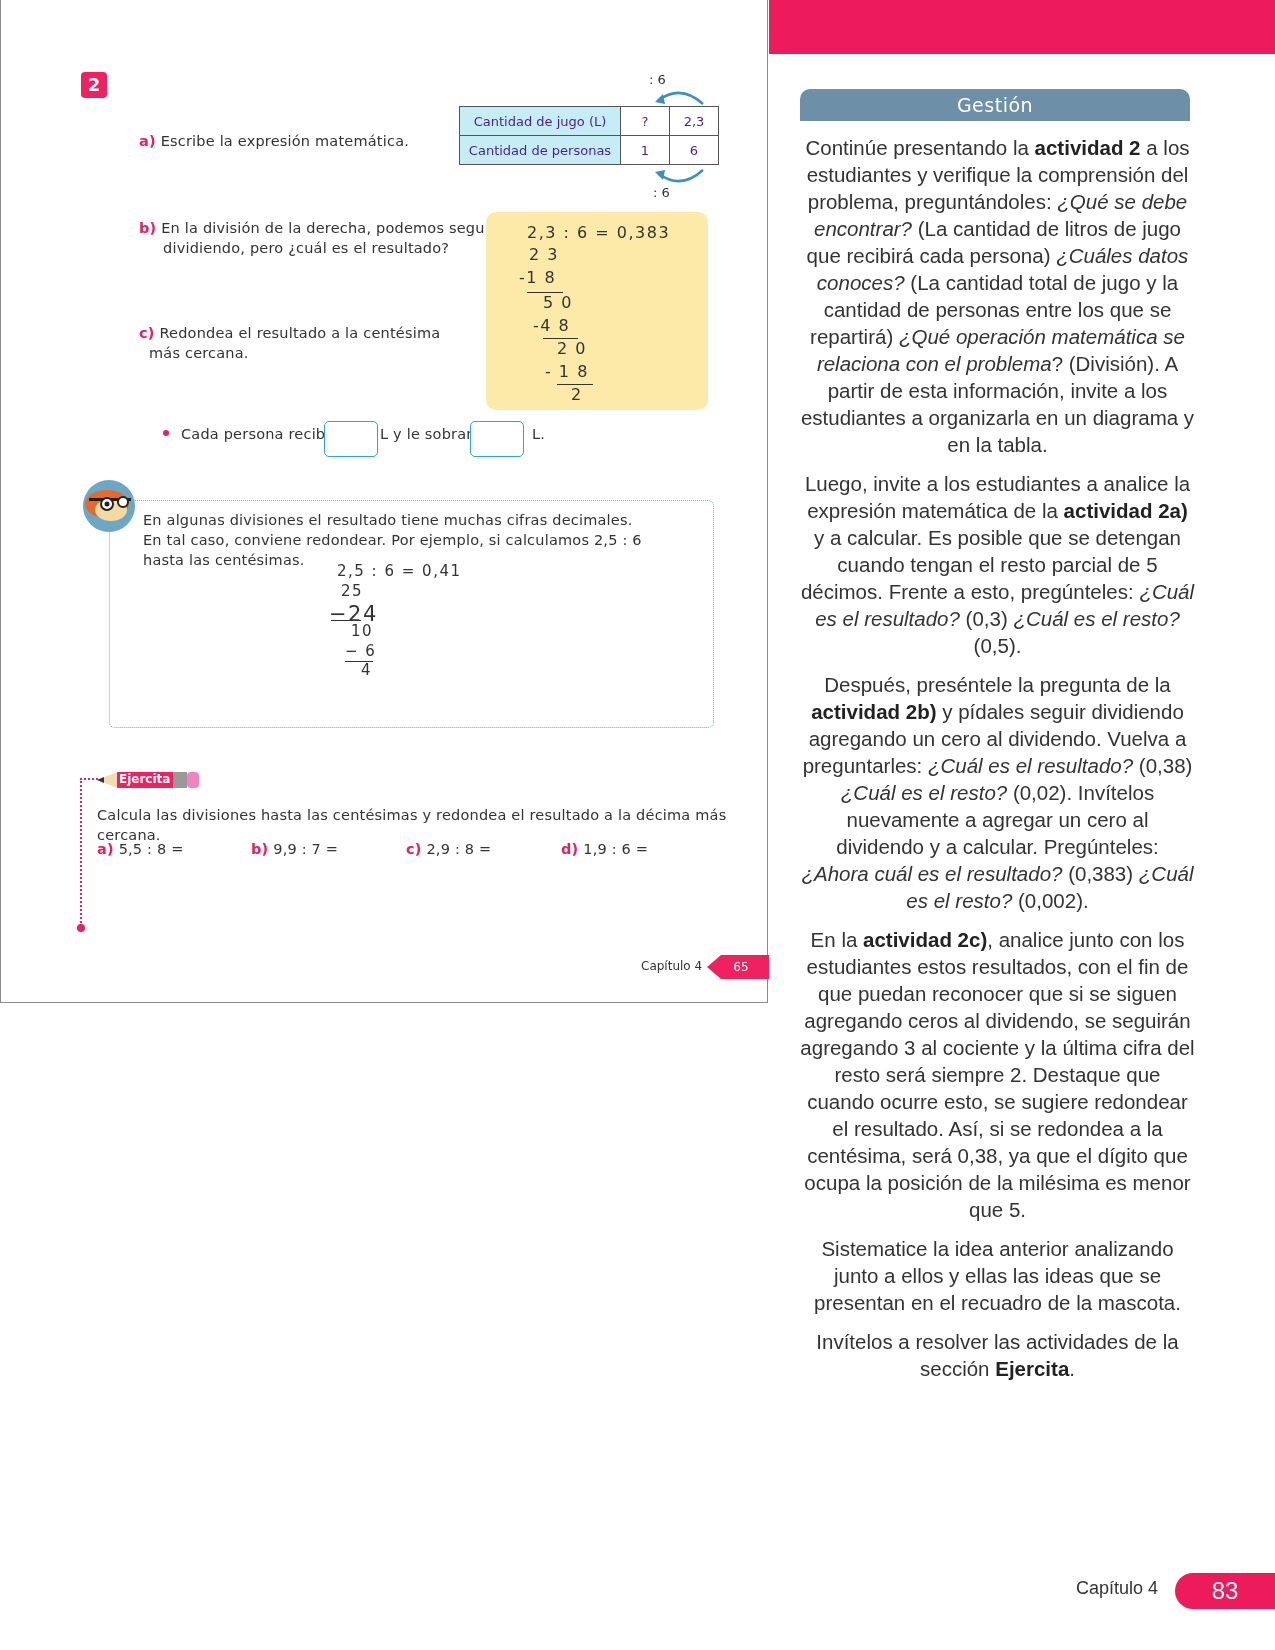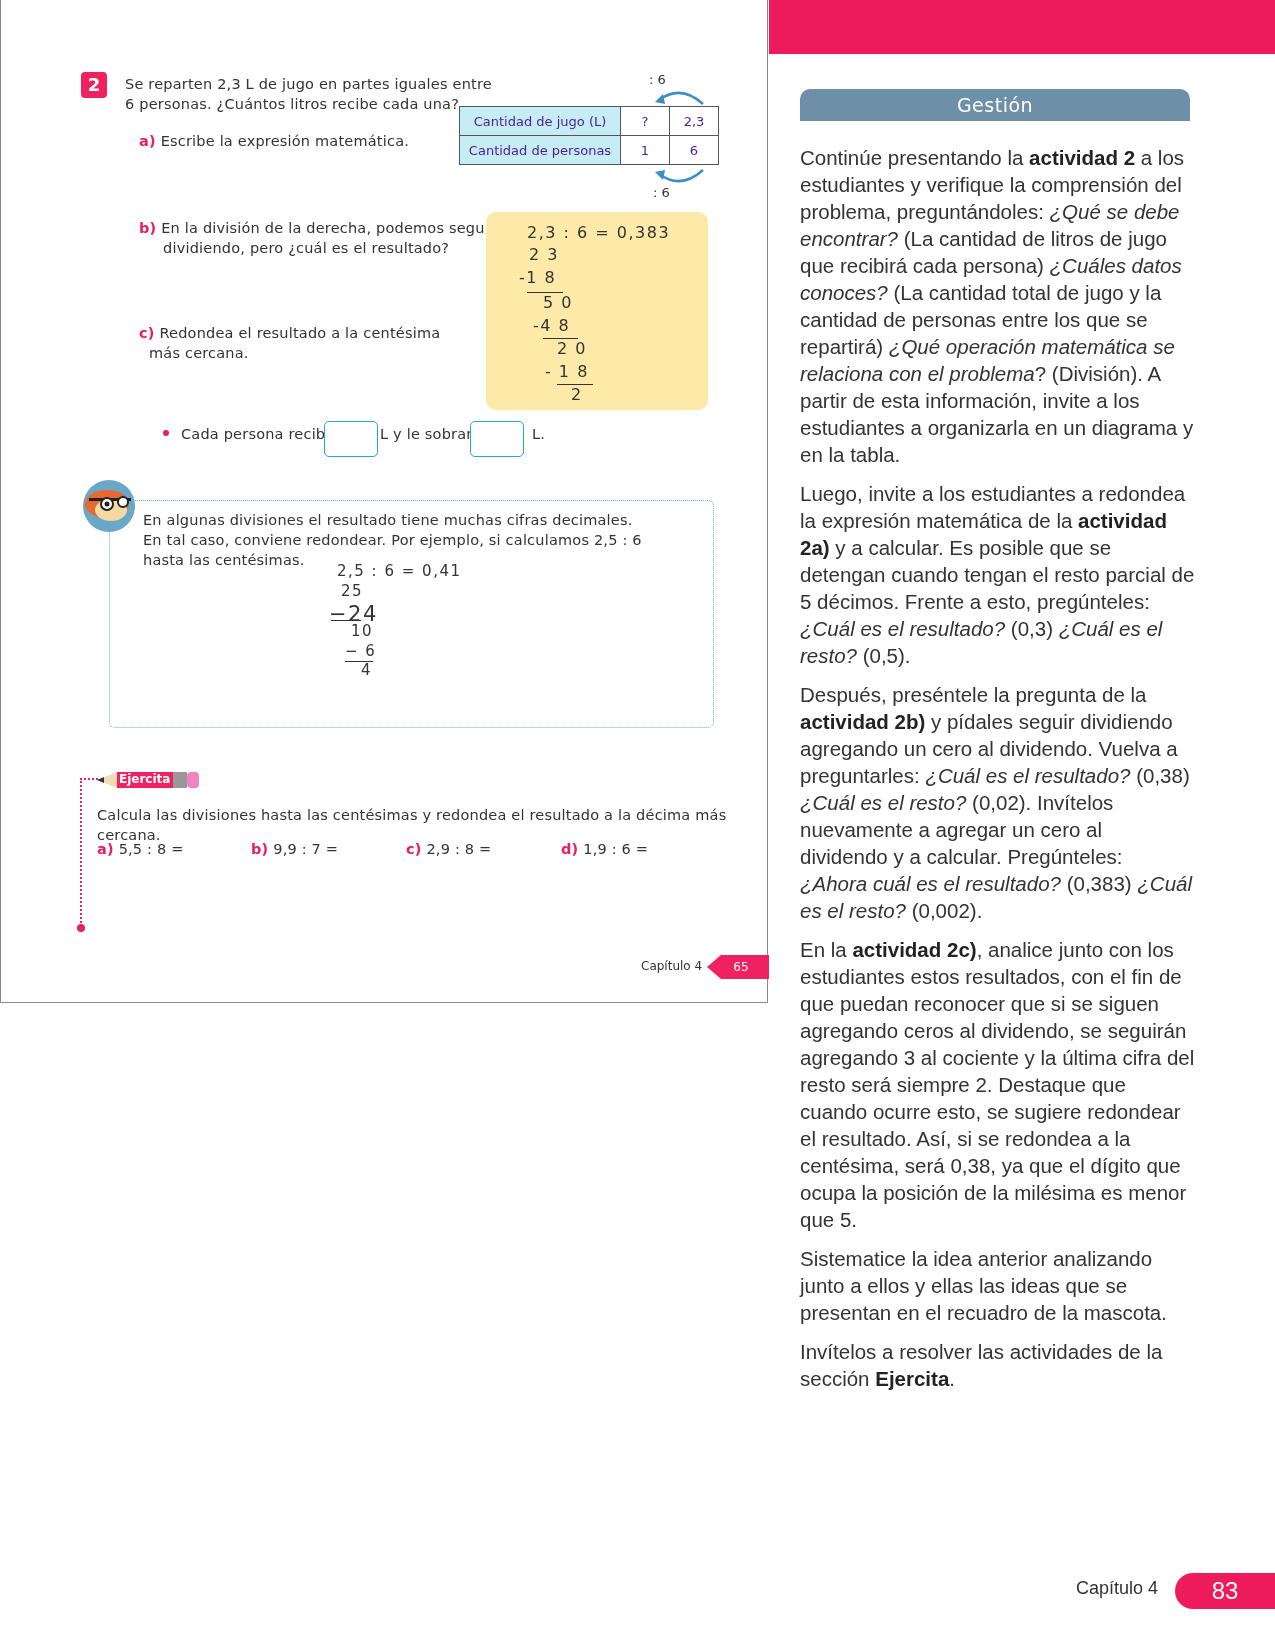--- a/index.html
+++ b/index.html
@@ -48,38 +48,34 @@
   
   #top-bar { left: 769px; top: 0; width: 506px; height: 54px; background: #ee1b5c; }
   .gestion-head {
     left: 800px; top: 89px; width: 390px; height: 32px; background: #6e8fa8; border-radius: 10px 10px 0 0;
     color: #fff; font-size: 19px; text-align: center; line-height: 32px; letter-spacing: 0.5px;
   }
   #guide {
     position: absolute; left: 800px; top: 132px; width: 395px;
     font-family: "Liberation Sans", sans-serif; font-size: 20.5px; line-height: 27px; color: #333;
   }
-  #guide p { margin: 12px 0 12px 0; }
+  #guide p { margin: 2px 0 12px 0; text-align: center; }
   #guide b { color: #222; }
   .page-tab {
     left: 1175px; top: 1573px; width: 100px; height: 36px; background: #ee1b5c; border-radius: 18px 0 0 18px;
     color: #fff; font-size: 24px; text-align: center; line-height: 36px; font-family: "Liberation Sans", sans-serif;
   }
 </style>
 </head>
 <body>
 
 <div id="top-bar" class="abs"></div>
 
 <div id="student-page">
   <div class="abs num-badge">2</div>
-  <div class="abs sp-text" style="left:124px; top:74px;">
-    <div>Se reparten 2,3 L de jugo en partes iguales entre</div>
-    <div>6 personas. ¿Cuántos litros recibe cada una?</div>
-  </div>
 
   <div class="abs sp-text" style="left:138px; top:131px;">
     <span class="pink">a)</span>
     <span>Escribe la expresión matemática.</span>
   </div>
 
   <div class="abs" style="left:648px; top:72px; font-size:13px; color:#333;">: 6</div>
   <svg class="abs" style="left:650px; top:86px;" width="60" height="22">
     <path d="M52 18 Q30 -2 8 14" stroke="#3a8fc6" stroke-width="2.5" fill="none"></path>
     <path d="M4 16 L12 8 L14 18 Z" fill="#3a8fc6"></path>
@@ -190,21 +186,21 @@
     <span>1,9 : 6 =</span>
   </div>
 
   <div class="abs" style="left:640px; top:959px; font-size:12px; color:#333;">Capítulo 4</div>
   <div class="abs footer-tab">65</div>
 </div>
 
 <div class="abs gestion-head">Gestión</div>
 <div id="guide">
     <p><span>Continúe presentando la </span><b>actividad 2</b><span> a los estudiantes y verifique la comprensión del problema, preguntándoles: </span><i>¿Qué se debe encontrar?</i><span> (La cantidad de litros de jugo que recibirá cada persona) </span><i>¿Cuáles datos conoces?</i><span> (La cantidad total de jugo y la cantidad de personas entre los que se repartirá) </span><i>¿Qué operación matemática se relaciona con el problema</i><span>? (División). A partir de esta información, invite a los estudiantes a organizarla en un diagrama y en la tabla.</span></p>
-    <p><span>Luego, invite a los estudiantes a redondea la expresión matemática de la </span><b>actividad 2a)</b><span> y a calcular. Es posible que se detengan cuando tengan el resto parcial de 5 décimos. Frente a esto, pregúnteles: </span><i>¿Cuál es el resultado?</i><span> (0,3) </span><i>¿Cuál es el resto?</i><span> (0,5).</span></p>
+    <p><span>Luego, invite a los estudiantes a analice la expresión matemática de la </span><b>actividad 2a)</b><span> y a calcular. Es posible que se detengan cuando tengan el resto parcial de 5 décimos. Frente a esto, pregúnteles: </span><i>¿Cuál es el resultado?</i><span> (0,3) </span><i>¿Cuál es el resto?</i><span> (0,5).</span></p>
     <p><span>Después, preséntele la pregunta de la </span><b>actividad 2b)</b><span> y pídales seguir dividiendo agregando un cero al dividendo. Vuelva a preguntarles: </span><i>¿Cuál es el resultado?</i><span> (0,38) </span><i>¿Cuál es el resto?</i><span> (0,02). Invítelos nuevamente a agregar un cero al dividendo y a calcular. Pregúnteles: </span><i>¿Ahora cuál es el resultado?</i><span> (0,383) </span><i>¿Cuál es el resto?</i><span> (0,002).</span></p>
     <p><span>En la </span><b>actividad 2c)</b><span>, analice junto con los estudiantes estos resultados, con el fin de que puedan reconocer que si se siguen agregando ceros al dividendo, se seguirán agregando 3 al cociente y la última cifra del resto será siempre 2. Destaque que cuando ocurre esto, se sugiere redondear el resultado. Así, si se redondea a la centésima, será 0,38, ya que el dígito que ocupa la posición de la milésima es menor que 5.</span></p>
     <p><span>Sistematice la idea anterior analizando junto a ellos y ellas las ideas que se presentan en el recuadro de la mascota.</span></p>
     <p><span>Invítelos a resolver las actividades de la sección </span><b>Ejercita</b><span>.</span></p>
   </div>
 
 <div class="abs" style="left:1076px; top:1578px; font-size:18px; color:#333; font-family:'Liberation Sans', sans-serif;">Capítulo 4</div>
 <div class="abs page-tab">83</div>
 
 </body></html>

